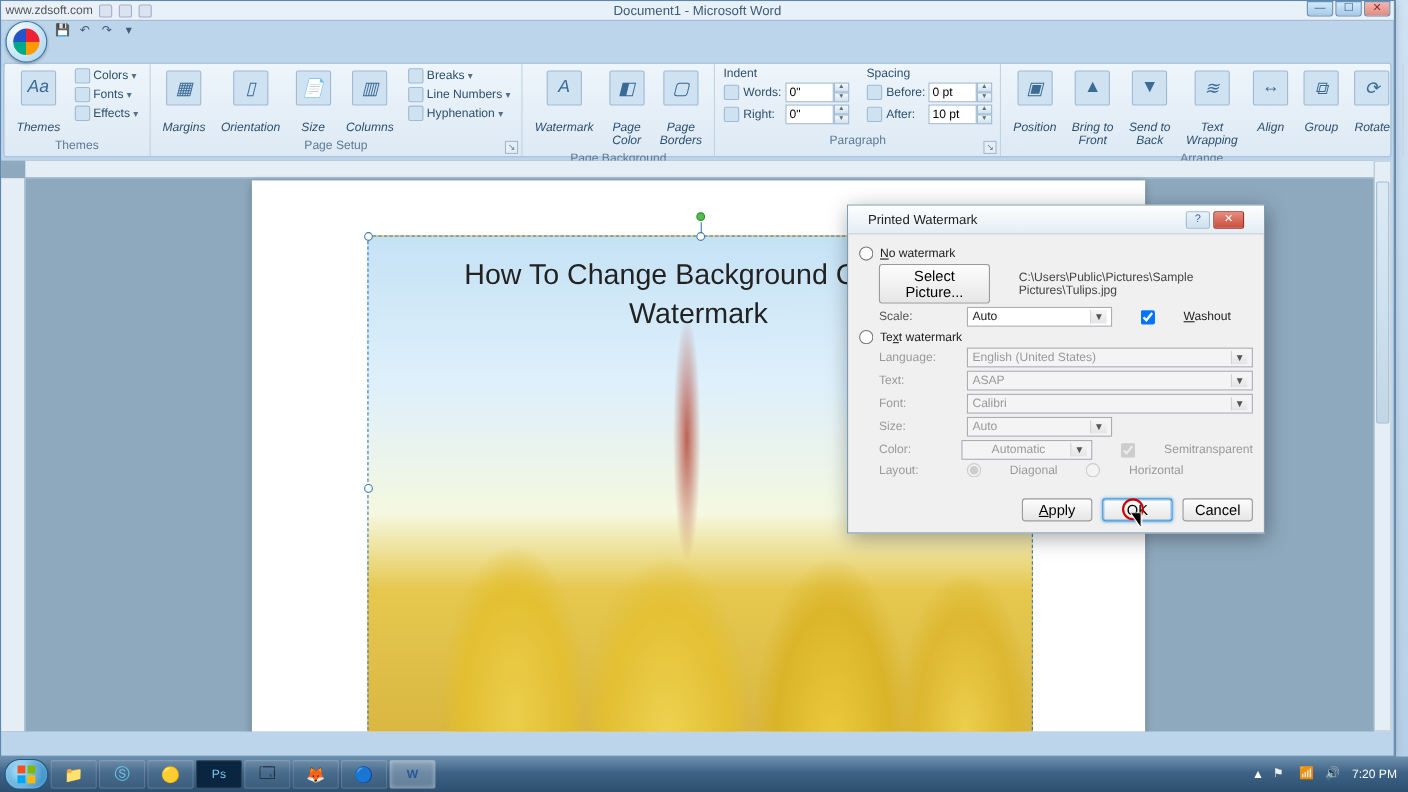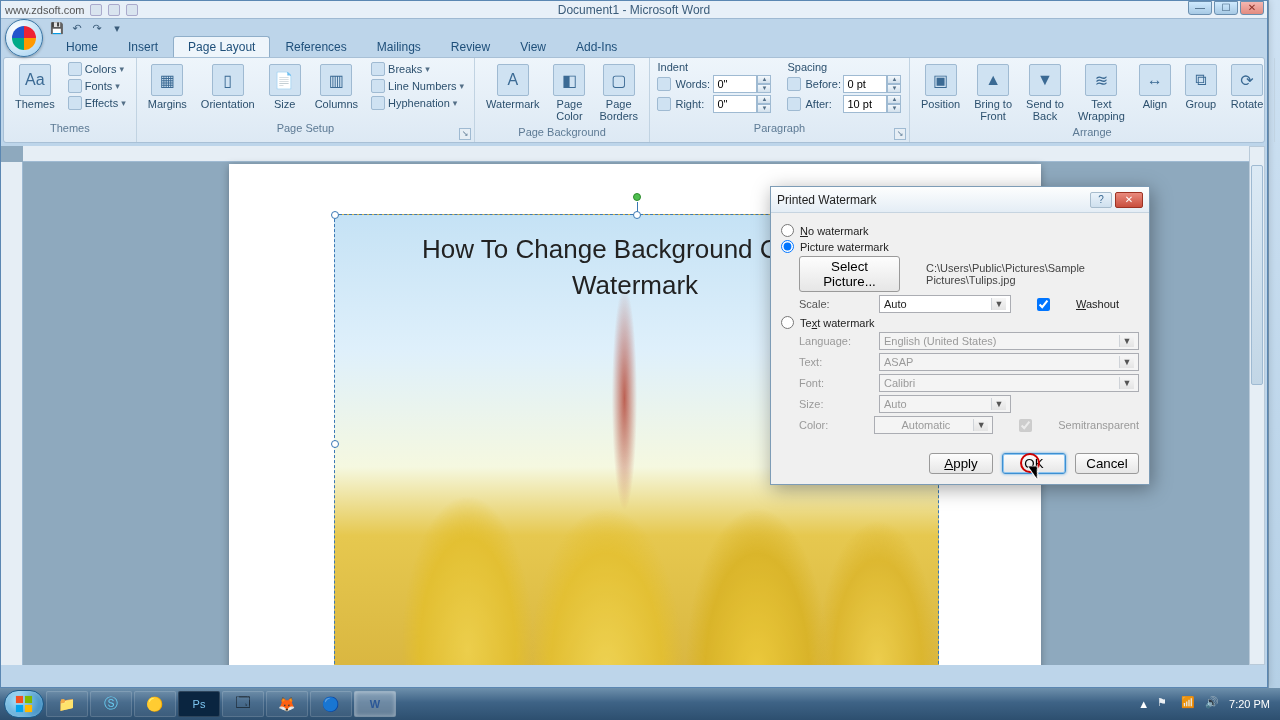--- a/index.html
+++ b/index.html
@@ -24,21 +24,21 @@
 .qat span { width:16px; height:16px; font-size:11px; color:#3b5c7a; text-align:center; line-height:16px; }
 
 .tabs { position: absolute; top: 34px; left: 50px; display: flex; gap: 0; font-size: 12px; height: 22px; align-items: end; }
 .tab { padding: 3px 14px; color: #1e4f7a; cursor: pointer; border: 1px solid transparent; border-bottom: none; }
 .tab.active { background: #eef5fb; border-color: #8faec9; border-radius: 3px 3px 0 0; }
 
 .ribbon { position: absolute; top: 56px; left: 2px; right: 2px; height: 86px; background: linear-gradient(#eef5fb,#dde9f4); border: 1px solid #a8c0d6; border-radius: 3px; display: flex; }
 .group { border-right: 1px solid #c1d3e2; padding: 3px 6px 8px; display: flex; flex-direction: column; position: relative; align-items: center; }
 .group-body { flex: 1; display: flex; align-items: flex-start; gap: 4px; }
 .group-label { font-size: 11px; color: #5d7a94; text-align: center; padding-top: 1px; }
-.rib-btn { display: flex; flex-direction: column; align-items: center; justify-content: flex-start; gap: 2px; padding: 2px 4px; min-width: 42px; cursor: pointer; border: 1px solid transparent; border-radius: 3px; }
+.rib-btn { display: flex; flex-direction: column; align-items: center; justify-content: flex-start; gap: 14px; padding: 2px 4px; min-width: 42px; cursor: pointer; border: 1px solid transparent; border-radius: 3px; font-style: italic; }
 .rib-icon { width: 32px; height: 32px; background: #cfe2f2; border: 1px solid #9fbad2; border-radius: 2px; display:flex; align-items:center; justify-content:center; font-size:16px; color:#3b6a94;}
 .rib-btn span.lbl { font-size: 11px; color: #2c506e; text-align:center; line-height: 1.1; }
 .mini-stack { display:flex; flex-direction:column; gap:1px; font-size:11px; color:#2c506e;}
 .mini-item { display:flex; align-items:center; gap:3px; padding:1px 4px; cursor:pointer; white-space:nowrap;}
 .mini-ico { width:14px; height:14px; background:#cfe2f2; border:1px solid #9fbad2; border-radius:2px; display:inline-block;}
 .dd { font-size:9px; color:#546f87;}
 .dialog-launcher { position:absolute; bottom:2px; right:3px; width:12px; height:12px; border:1px solid #9fbad2; font-size:8px; text-align:center; line-height:10px; color:#5d7a94; background:#e6eef5;}
 
 .indent-box, .spacing-box { display:grid; grid-template-columns:auto 34px 58px; gap:2px 4px; font-size:11px; color:#2c506e; align-items:center;}
 .spin { display:flex; height:18px; }
@@ -71,21 +71,21 @@
 .scroll-v .thumb { position:absolute; top:18px; left:1px; right:1px; height:220px; background:linear-gradient(#dceaf5,#c2d6e6); border:1px solid #9fbad2; border-radius:2px;}
 
 .statusbar { position:absolute; bottom:0; left:0; right:0; height:22px; background:linear-gradient(#cfe2f3,#b5d0e6); border-top:1px solid #8faec9; font-size:11px; color:#2c506e; display:flex; align-items:center; padding:0 8px; gap:14px;}
 .statusbar .sep{flex:1}
 .view-btn { width:18px; height:16px; background:#e6eef5; border:1px solid #9fbad2; border-radius:2px;}
 .zoom-slider { width:110px; height:4px; background:#9fbad2; border-radius:2px; position:relative;}
 .zoom-slider .zh{position:absolute; top:-4px; left:55px; width:8px;height:12px;background:#e6eef5;border:1px solid #7d9cb6;border-radius:2px;}
 
 
 .dialog { position:absolute; top:186px; left:770px; width:380px; background:#f0f0f0; border:1px solid #7d9cb6; box-shadow:2px 4px 18px rgba(0,0,0,.35); font-size:11px; color:#222;}
-.dlg-title { height:26px; background:linear-gradient(#fdfefe,#e4edf5); border-bottom:1px solid #c6d4e0; display:flex; align-items:center; padding:0 6px; font-size:12px;}
+.dlg-title { height:26px; background:linear-gradient(#fdfefe,#e4edf5); border-bottom:1px solid #c6d4e0; display:flex; align-items:center; padding:0 18px; font-size:12px;}
 .dlg-title .t { flex:1; }
 .dlg-close { width:28px; height:16px; background:linear-gradient(#e98a7d,#c94f3e); border:1px solid #9d3324; border-radius:2px; color:#fff; font-size:10px; text-align:center; line-height:14px; cursor:pointer;}
 .dlg-help { width:22px; height:16px; background:linear-gradient(#eaf3fb,#cfe0ee); border:1px solid #a7bccd; border-radius:2px; color:#3b6a94; font-size:10px; text-align:center; line-height:14px; cursor:pointer; margin-right:3px;}
 .dlg-body { padding:8px 10px 10px; }
 .row { display:flex; align-items:center; gap:6px; margin:3px 0; }
 .row.indent { padding-left:18px;gap:26px; }
 .row label.fld { width:54px; color:#555;}
 .row.disabled { color:#9a9a9a; }
 .row.disabled label.fld { color:#9a9a9a; }
 .row input[type=radio] { margin:0; }
@@ -138,30 +138,20 @@
     </div>
 
     <div class="office-btn"></div>
     <div class="qat">
       <span>💾</span>
       <span>↶</span>
       <span>↷</span>
       <span class="dd">▾</span>
     </div>
 
-    <div class="tabs">
-      <div class="tab">Home</div>
-      <div class="tab">Insert</div>
-      <div class="tab active">Page Layout</div>
-      <div class="tab">References</div>
-      <div class="tab">Mailings</div>
-      <div class="tab">Review</div>
-      <div class="tab">View</div>
-      <div class="tab">Add-Ins</div>
-    </div>
 
     <div class="ribbon">
 
       <div class="group">
         <div class="group-body">
           <div class="rib-btn">
             <div class="rib-icon">Aa</div>
             <span class="lbl">Themes</span>
           </div>
           <div class="mini-stack">
@@ -365,24 +355,20 @@
     <div class="dlg-title">
       <span class="t">Printed Watermark</span>
       <span class="dlg-help">?</span>
       <span class="dlg-close">✕</span>
     </div>
     <div class="dlg-body">
       <div class="row">
           <input type="radio" name="wm" style="">
           <label><span class="u">N</span><span>o watermark</span></label>
         </div>
-      <div class="row">
-          <input type="radio" name="wm" checked="" style="">
-          <label>Picture watermark</label>
-        </div>
       <div class="row indent">
         <button class="btn">Select Picture...</button>
         <span class="path">C:\Users\Public\Pictures\Sample Pictures\Tulips.jpg</span>
       </div>
       <div class="row indent">
         <label class="fld">Scale:</label>
         <div class="combo" style="width:132px">
             <span class="cv">Auto</span>
             <span class="car">▼</span>
           </div>
@@ -422,20 +408,27 @@
           </div>
       </div>
       <div class="row indent disabled">
         <label class="fld">Color:</label>
         <div class="combo disabled" style="width:132px">
             <span class="cv" style="text-align:center;width:100%">Automatic</span>
             <span class="car">▼</span>
           </div>
         <input type="checkbox" checked="" disabled="" style="">
         <label>Semitransparent</label>
+      </div>
+      <div class="row indent disabled">
+        <label class="fld">Layout:</label>
+        <input type="radio" checked="" disabled="" style="">
+          <label>Diagonal</label>
+        <input type="radio" disabled="" style="">
+          <label>Horizontal</label>
       </div>
     </div>
     <div class="dlg-buttons">
       <button class="btn"><span class="u">A</span>pply</button>
       <button class="btn focus">OK</button>
       <button class="btn">Cancel</button>
     </div>
     <div class="cursor-ring" style="top:266px; left:249px;"></div>
     <div class="cursor-arrow" style="top:276px; left:261px;"></div>
   </div>

